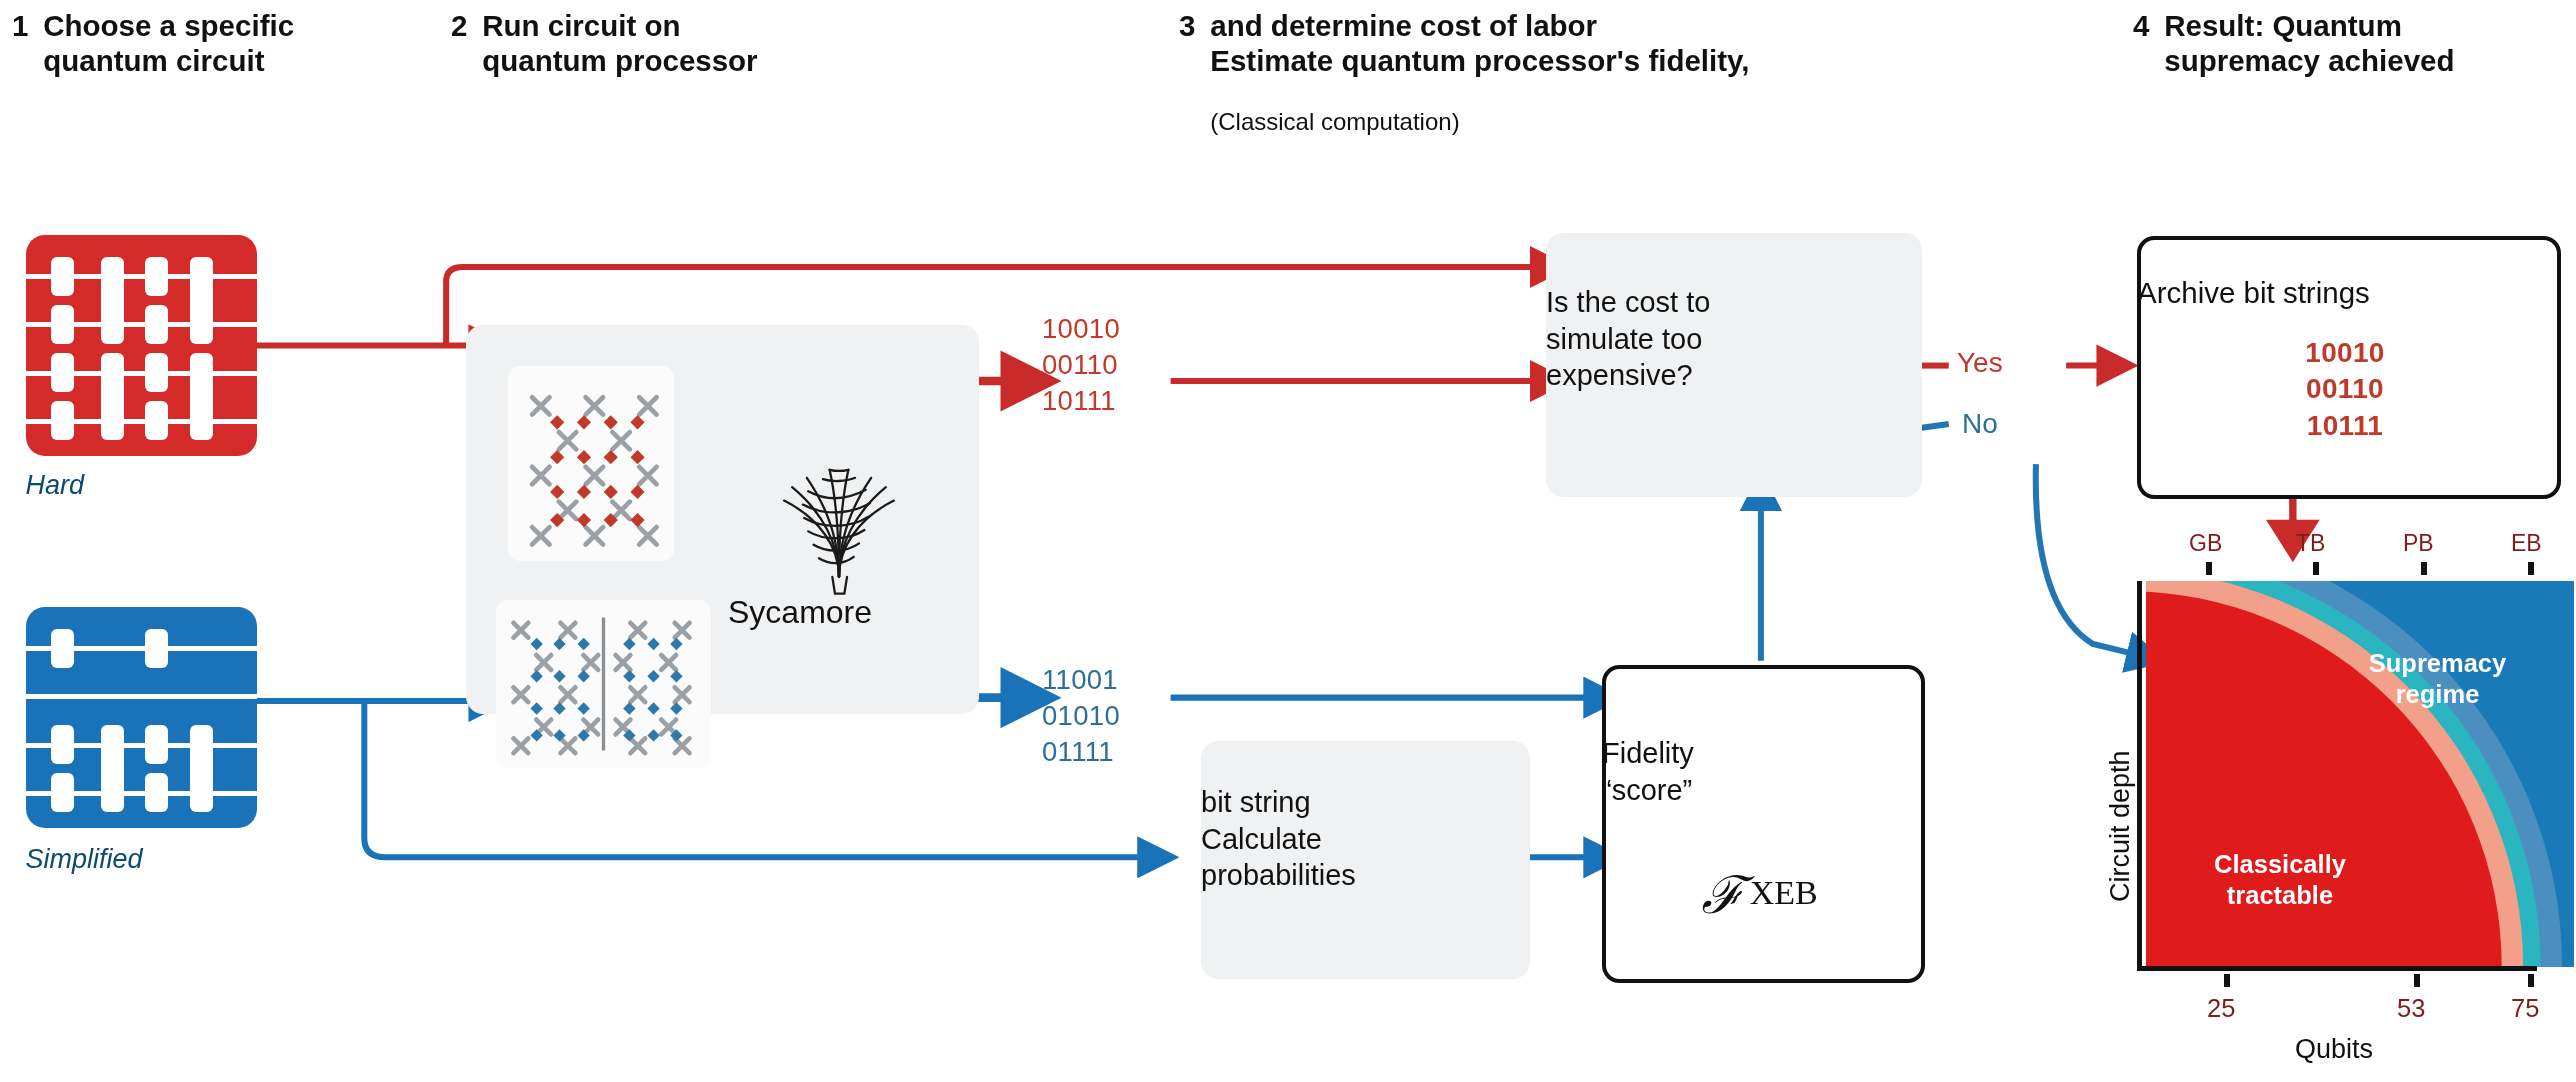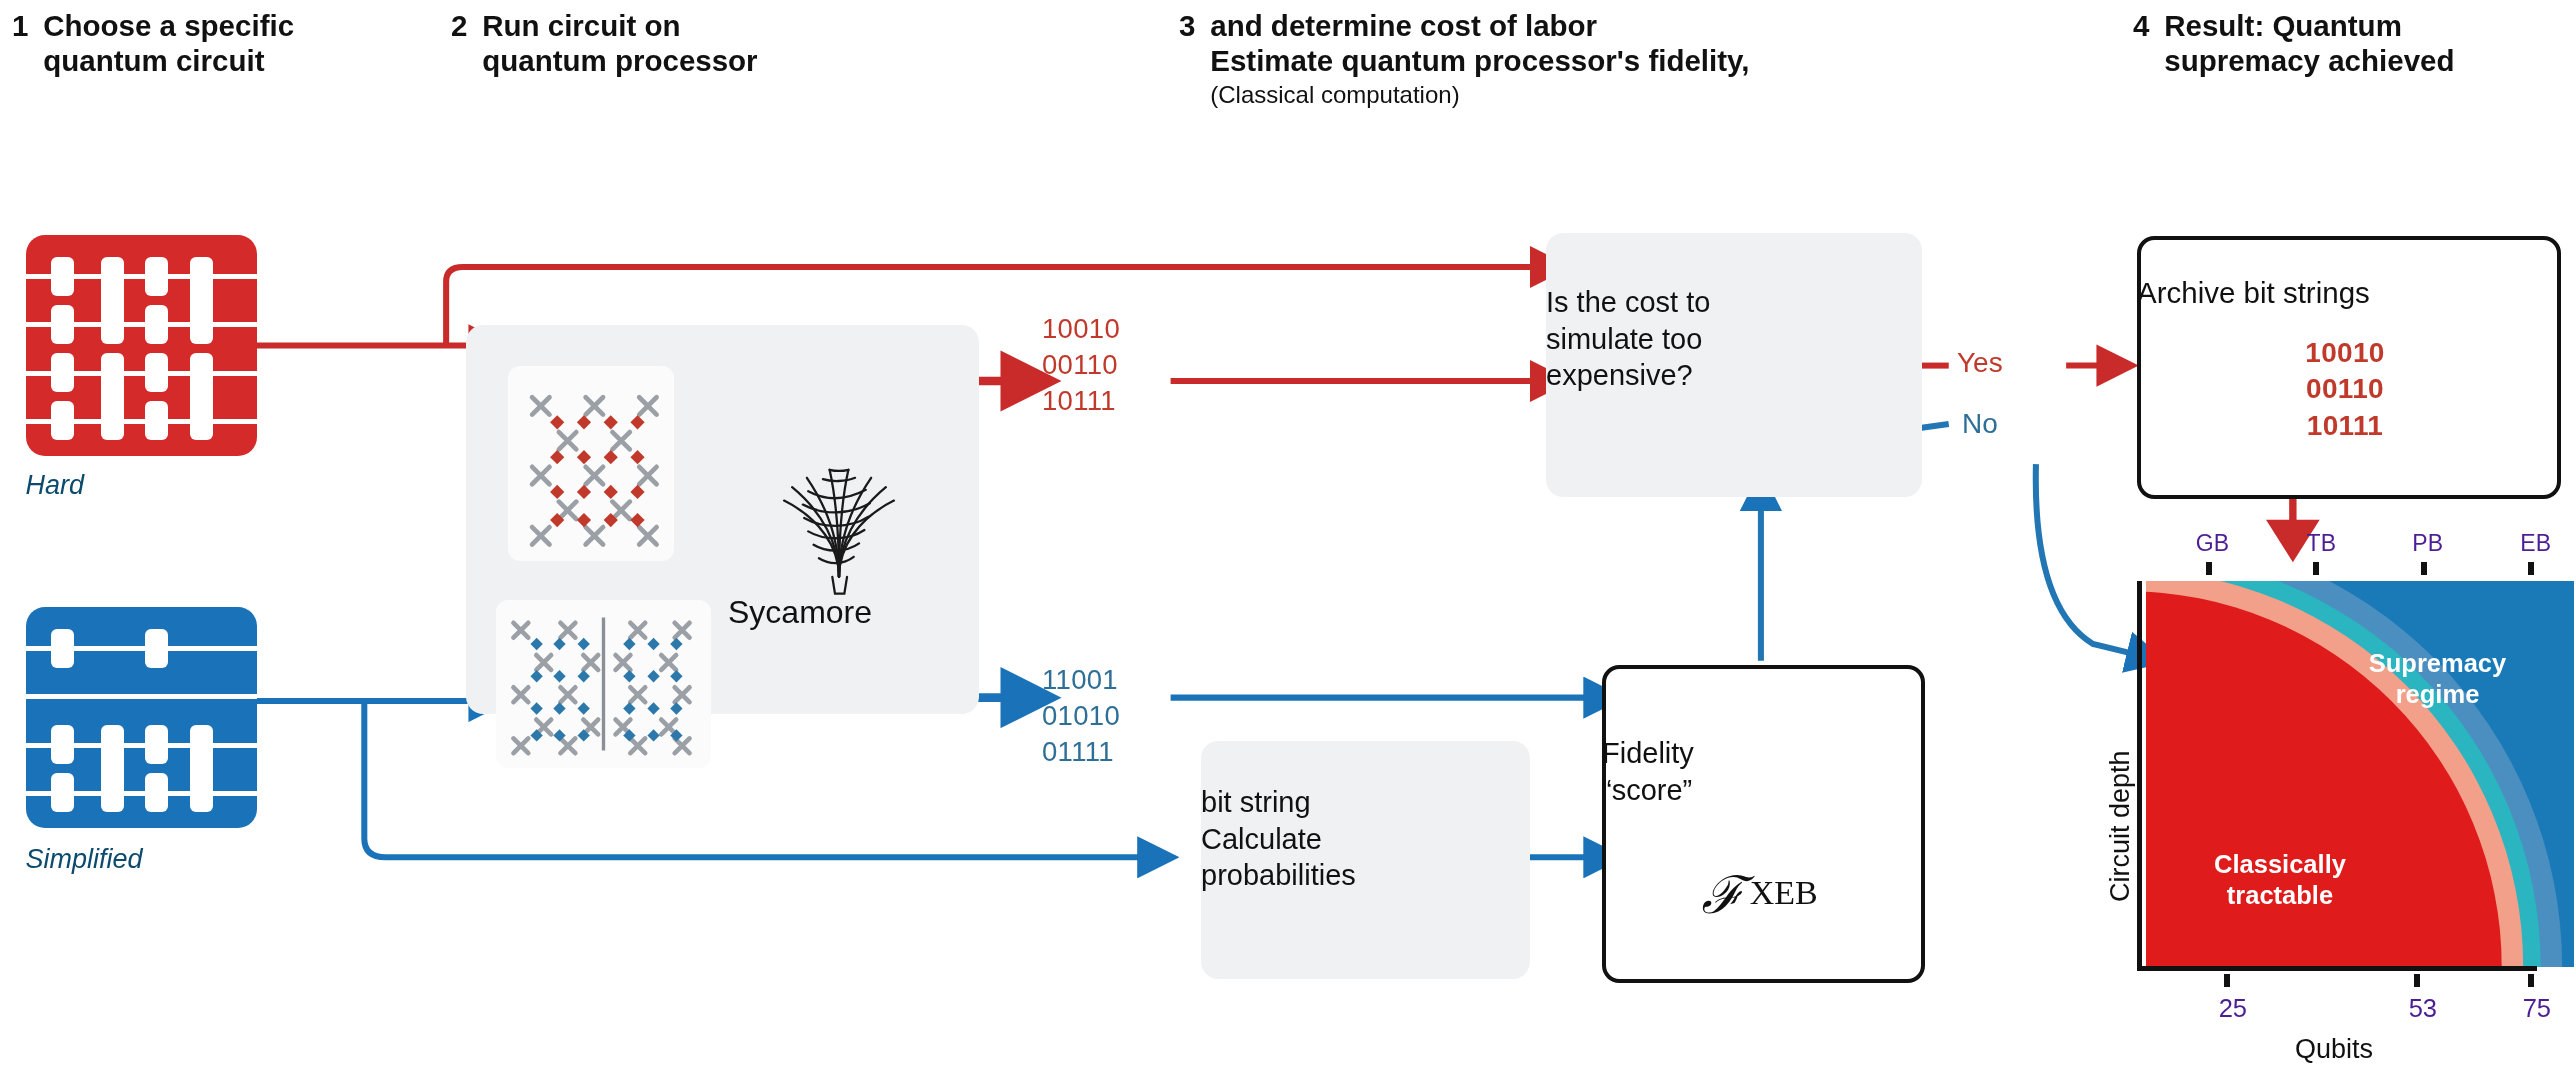--- a/index.html
+++ b/index.html
@@ -2,21 +2,21 @@
 <html style="font-size:10.7px"><head>
 <meta charset="utf-8">
 <style>
   html,body{margin:0;padding:0;background:#ffffff;}
   body{width:2576px;height:1082px;position:relative;overflow:hidden;
        font-family:"Liberation Sans","DejaVu Sans",sans-serif;color:#111;}
   
   .step{position:absolute;display:flex;align-items:flex-start;gap:14.8px;}
   .step .num{font-size:29.5px;font-weight:bold;line-height:1.18;color:#111;}
   .step .txt{font-size:29.5px;font-weight:bold;line-height:1.18;color:#111;}
-  .step .sub{font-size:24px;font-weight:normal;line-height:1.2;color:#111;margin-top:2px;}
+  .step .sub{font-size:24px;font-weight:normal;line-height:1.2;color:#111;margin-top:29px;}
   
   .badge{position:absolute;border-radius:19px;}
   .badge.red{background:#d42a2a;}
   .badge.blue{background:#1a73b8;}
   .badge .wire{position:absolute;background:#ffffff;height:4.7px;left:0;right:0;}
   .badge .gate{position:absolute;background:#ffffff;border-radius:6px;}
   .caption{position:absolute;font-size:27px;color:#0c4a6e;font-style:italic;}
   
   .panel{position:absolute;background:#f0f1f2;border-radius:17.4px;}
   .card{position:absolute;background:#fbfbfb;border-radius:12px;}
@@ -24,21 +24,21 @@
   .boxtext{position:absolute;font-size:29px;line-height:1.26;color:#111;}
   
   .bits{position:absolute;font-size:27.5px;line-height:1.30;letter-spacing:0.3px;}
   .bits.red{color:#c0392b;}
   .bits.blue{color:#2d6f96;margin-top:35px;}
   .bits.bold{font-weight:bold;color:#c0392b;font-size:28px;line-height:1.30;}
   
   .ylab{position:absolute;font-size:27px;color:#111;transform-origin:0 0;transform:rotate(-90deg);}
   .xlab{position:absolute;font-size:27px;color:#111;}
   .tick{position:absolute;background:#111;width:6px;height:13.4px;}
-  .tlabel{position:absolute;font-size:23px;color:#4c1d95;text-align:right;}
+  .tlabel{position:absolute;font-size:23px;color:#7f1d1d;text-align:left;}
   .chartlabel{position:absolute;color:#ffffff;font-weight:bold;font-size:25.5px;line-height:1.22;text-align:center;}
   .yesno{position:absolute;font-size:28px;}
   .yes{color:#c0392b;}
   .no{color:#2d6f96;}
   svg{position:absolute;overflow:visible;}
   .sycname{position:absolute;font-size:32px;color:#111;}
 </style>
 </head>
 <body>
 

